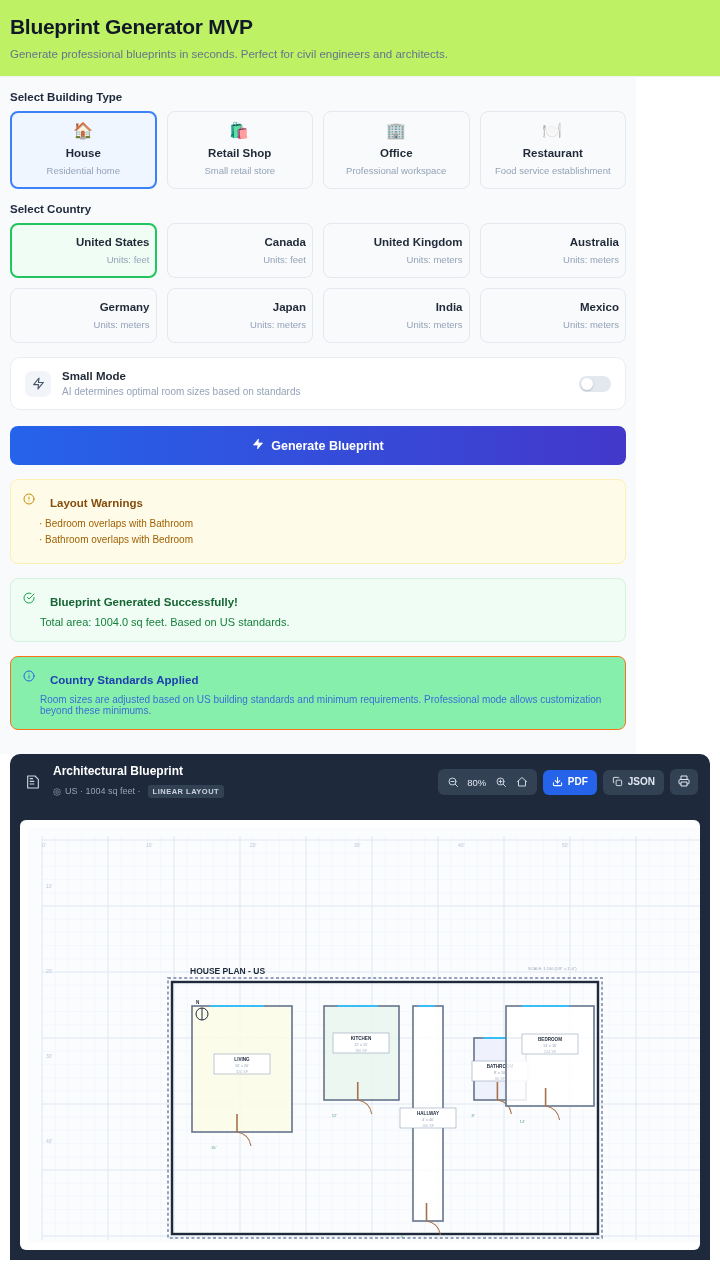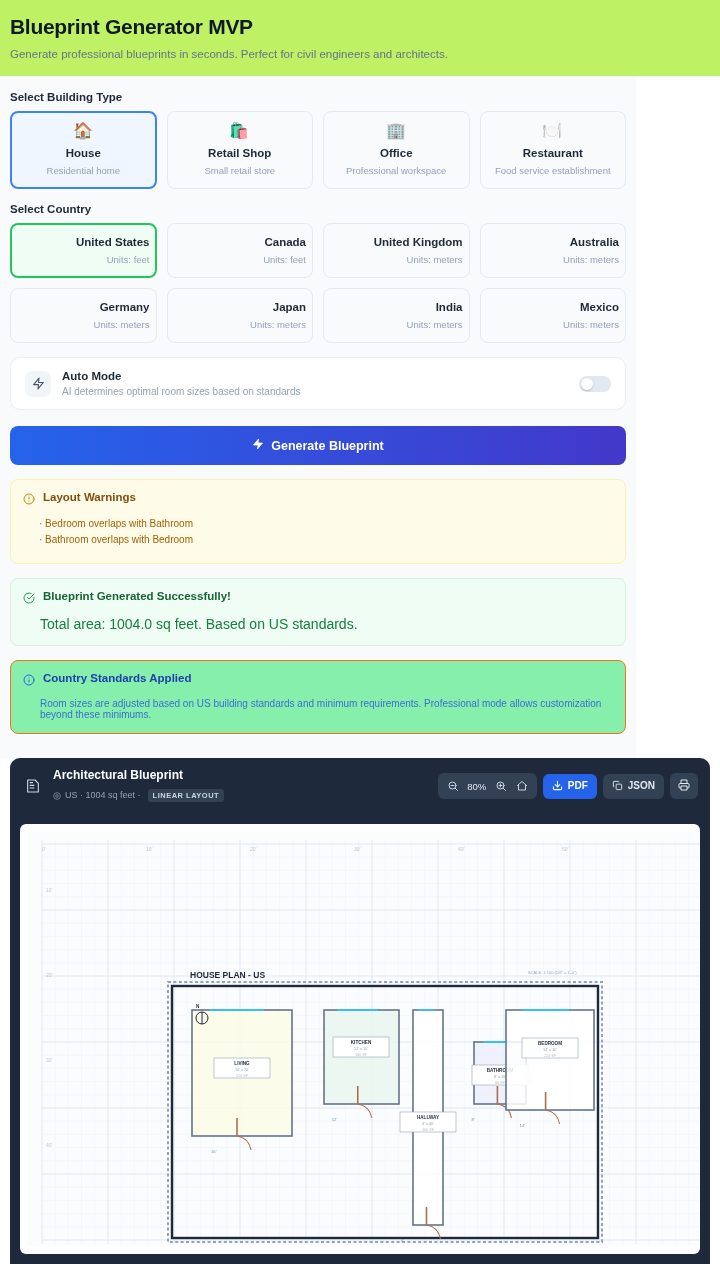--- a/index.html
+++ b/index.html
@@ -135,29 +135,29 @@
     cursor: pointer;
     margin-bottom: 14px;
   }
 
   
   .alert {
     border-radius: 8px;
     padding: 11px 12px 13px 12px;
     margin-bottom: 14px;
   }
-  .alert-head { display: flex; align-items: flex-start; gap: 8px; }
+  .alert-head { display: flex; align-items: flex-end; gap: 15px; }
   .alert-title { font-size: 11.5px; font-weight: 700; }
   .alert-warn { background: #fefce8; border: 1px solid #fdf0b5; }
   .alert-warn .alert-title { color: #854d0e; }
   .warn-list { margin: 9px 0 0 16px; }
   .warn-item { font-size: 10px; color: #a16207; margin-bottom: 5px; }
   .alert-ok { background: #f0fdf4; border: 1px solid #d4f2dd; }
   .alert-ok .alert-title { color: #166534; }
-  .ok-body { font-size: 14px; color: #15803d; margin-top: 8px; margin-left: 17px; }
+  .ok-body { font-size: 11px; color: #15803d; margin-top: 8px; margin-left: 17px; }
   .alert-info { background: #86efac; border: 1px solid #f97316; }
   .alert-info .alert-title { color: #1e40af; }
   .info-body { font-size: 10px; color: #3b6fd4; margin-top: 8px; margin-left: 17px; }
 
   
   .bp-panel {
     margin: 0 10px;
     background: #1e293b;
     border-radius: 10px 10px 0 0;
     overflow: hidden;
@@ -285,21 +285,21 @@
         </div>
       </div>
 
     <div class="automode">
       <div class="am-icon">
         <svg width="13" height="13" viewBox="0 0 24 24" fill="none" stroke="#475569" stroke-width="2" stroke-linecap="round" stroke-linejoin="round">
             <polygon points="13 2 3 14 12 14 11 22 21 10 12 10 13 2"></polygon>
           </svg>
       </div>
       <div class="am-texts">
-        <div class="am-title">Auto Mode</div>
+        <div class="am-title">Small Mode</div>
         <div class="am-desc">AI determines optimal room sizes based on standards</div>
       </div>
       <div class="toggle">
           <div class="knob"></div>
         </div>
     </div>
 
     <button class="generate">
       <span>
         <svg width="12" height="12" viewBox="0 0 24 24" fill="#ffffff" stroke="#ffffff" stroke-width="1.5" stroke-linejoin="round">

